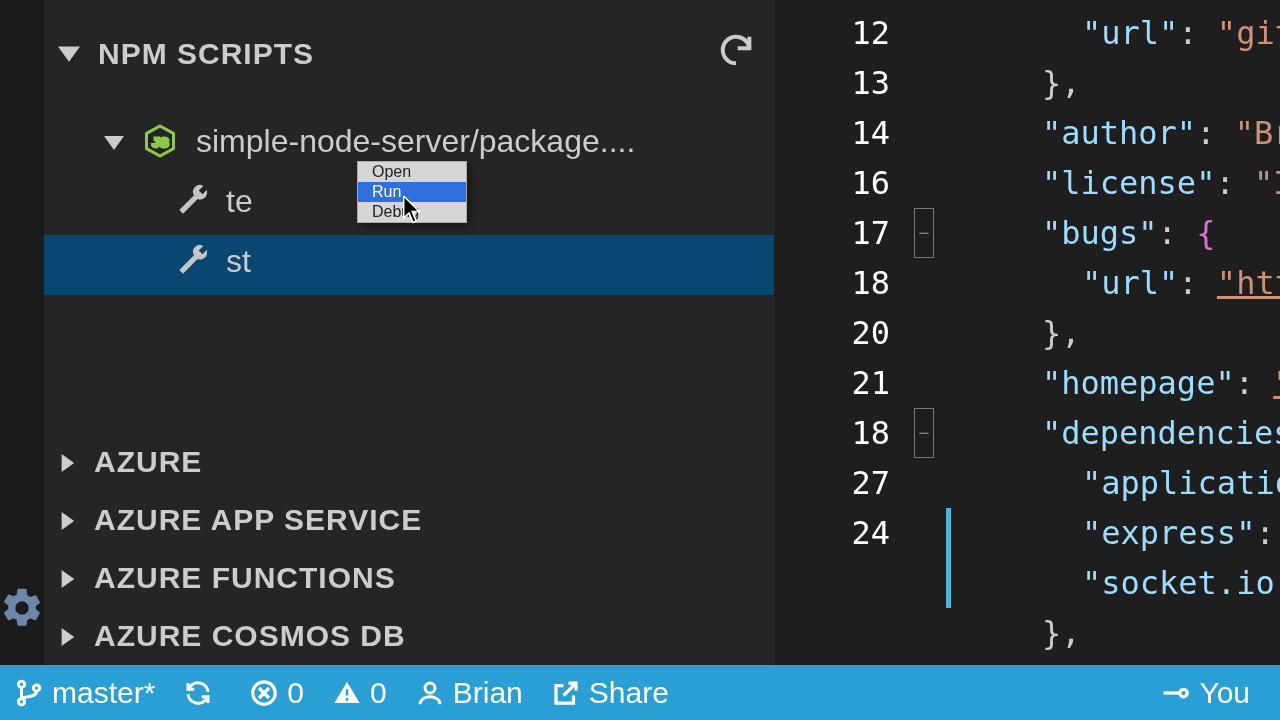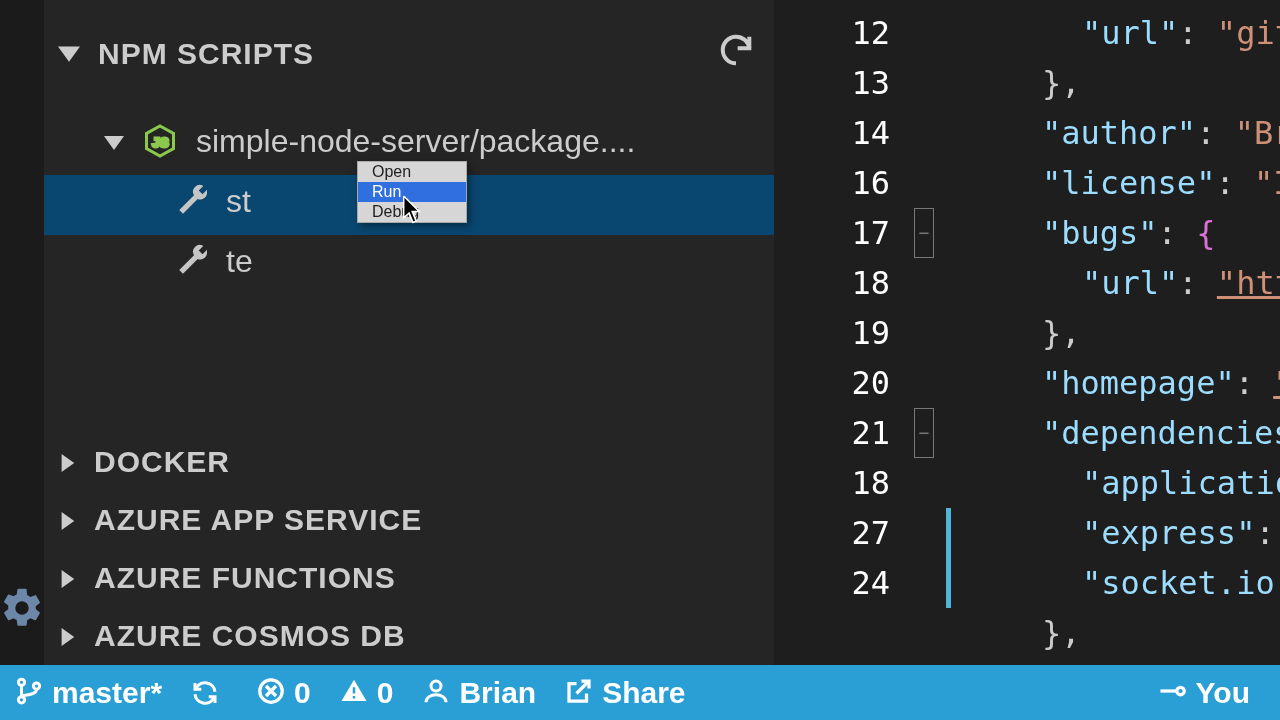--- a/index.html
+++ b/index.html
@@ -64,21 +64,21 @@
 }
 .context-menu .mi { padding: 1px 14px; }
 .context-menu .mi.hover { background:#2f6fe0; color:#fff; }
 .cursor-arrow { position:absolute; left:403px; top:196px; }
 
 .status-bar {
   position:absolute; left:0; bottom:0; width:100%; height:55px;
   background:#2a9fd6; display:flex; align-items:center;
   color:#fff; font-size:30px; padding:0 14px;
 }
-.sb-item { display:flex; align-items:flex-start; margin-right:28px;font-weight:bold; }
+.sb-item { display:flex; align-items:center; margin-right:28px; }
 .sb-item svg, .sb-item .glyph { margin-right:8px; }
 .sb-right { margin-left:auto; display:flex; align-items:center; }
 </style>
 </head>
 <body>
 
 <div class="layout">
   <div class="activity-rail">
     <span class="gear">
       <svg width="46" height="46" viewBox="0 0 24 24" fill="currentColor">
@@ -115,50 +115,50 @@
           </span>
           <span class="node-icon">
             <svg width="36" height="36" viewBox="0 0 24 24" fill="none" stroke="#8cc84b" stroke-width="2">
                 <path d="M12 2 L21 7 V17 L12 22 L3 17 V7 Z"></path>
                 <text x="6.8" y="16" font-size="9" fill="#8cc84b" font-weight="bold">JS</text>
               </svg>
           </span>
           <span>simple-node-server/package....</span>
         </div>
 
+        <div class="tree-row">
+          <span class="indent2"></span>
+          <span class="wrench-icon">
+            <svg width="36" height="36" viewBox="0 0 24 24" fill="currentColor">
+                <path d="M22 6.5a4.5 4.5 0 0 1-6.2 4.16L6 20.5 3.5 18 13.34 8.2A4.5 4.5 0 0 1 19.5 2l-3 3 2.5 2.5 3-3z"></path>
+              </svg>
+          </span>
+          <span>te</span>
+        </div>
+
         <div class="tree-row sel">
           <span class="indent2"></span>
           <span class="wrench-icon">
             <svg width="36" height="36" viewBox="0 0 24 24" fill="currentColor">
                 <path d="M22 6.5a4.5 4.5 0 0 1-6.2 4.16L6 20.5 3.5 18 13.34 8.2A4.5 4.5 0 0 1 19.5 2l-3 3 2.5 2.5 3-3z"></path>
               </svg>
           </span>
           <span>st</span>
         </div>
-
-        <div class="tree-row">
-          <span class="indent2"></span>
-          <span class="wrench-icon">
-            <svg width="36" height="36" viewBox="0 0 24 24" fill="currentColor">
-                <path d="M22 6.5a4.5 4.5 0 0 1-6.2 4.16L6 20.5 3.5 18 13.34 8.2A4.5 4.5 0 0 1 19.5 2l-3 3 2.5 2.5 3-3z"></path>
-              </svg>
-          </span>
-          <span>te</span>
-        </div>
       </div>
     </div>
 
     <div class="lower-sections">
       <div class="section-header">
         <span class="chev">
           <svg width="18" height="18" viewBox="0 0 10 10" fill="currentColor">
               <path d="M2 0 L9 5 L2 10 Z"></path>
             </svg>
         </span>
-        <span>DOCKER</span>
+        <span>AZURE</span>
       </div>
       <div class="section-header">
         <span class="chev">
           <svg width="18" height="18" viewBox="0 0 10 10" fill="currentColor">
               <path d="M2 0 L9 5 L2 10 Z"></path>
             </svg>
         </span>
         <span>AZURE APP SERVICE</span>
       </div>
       <div class="section-header">
@@ -181,21 +181,20 @@
   </div>
 
   <div class="editor">
     <div class="gutter">
         <div>12</div>
         <div>13</div>
         <div>14</div>
         <div>16</div>
         <div>17</div>
         <div>18</div>
-        <div>19</div>
         <div>20</div>
         <div>21</div>
         <div>18</div>
         <div>27</div>
         <div>24</div>
       </div>
     <div class="fold-col">
         <div></div>
         <div></div>
         <div></div>

